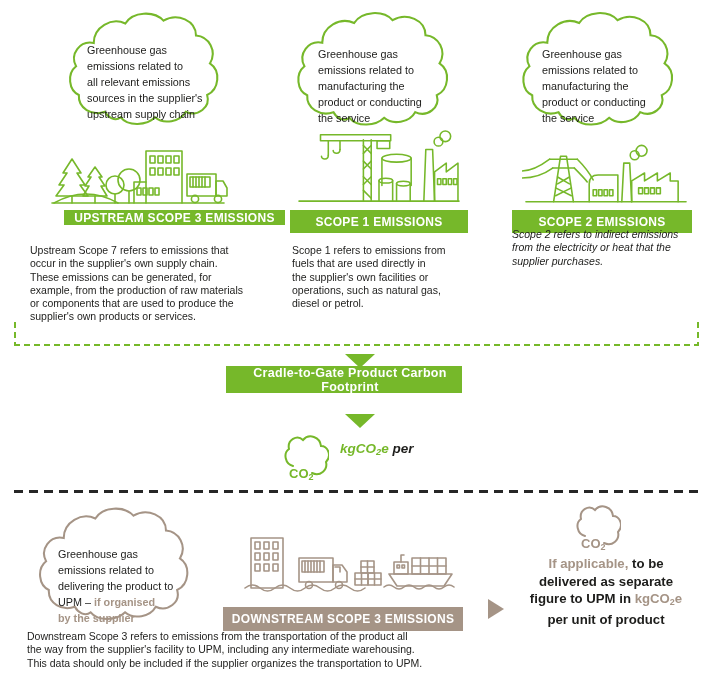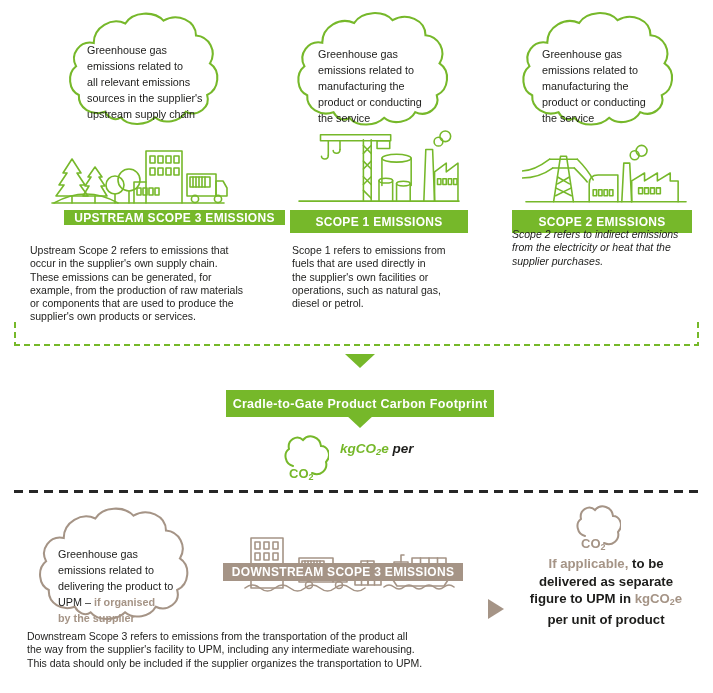--- a/index.html
+++ b/index.html
@@ -84,21 +84,21 @@
       <rect x="139" y="30" width="29" height="22"></rect>
       <rect x="142" y="33" width="20" height="10"></rect>
       <path d="M145 33 V43 M148 33 V43 M151 33 V43 M154 33 V43 M157 33 V43"></path>
       <path d="M168 52 V37 H175 L179 44 V52 Z"></path>
       <circle cx="147" cy="55" r="3.6"></circle>
         <circle cx="170" cy="55" r="3.6"></circle>
     </g>
   </svg>
 </div>
 <div class="banner bg-green" style="left:27px;top:210px;width:221px;height:15px;margin-left:37px;">UPSTREAM SCOPE 3 EMISSIONS</div>
-<p class="desc" style="left:30px;top:244px;width:230px;">Upstream Scope 2 refers to emissions that
+<p class="desc" style="left:30px;top:244px;width:230px;">Upstream Scope 7 refers to emissions that
 occur in the supplier's own supply chain.
 These emissions can be generated, for
 example, from the production of raw materials
 or components that are used to produce the
 supplier's own products or services.</p>
 
 <div class="cloud-svg" style="left:292px;top:8px;width:160px;height:122px;">
   <svg viewBox="0 0 170 130">
     <path d="M44 111 C30 116 15 107 16 93 C5 88 3 70 13 62 C6 49 17 34 32 37 C32 20 51 9 66 16 C74 3 97 2 107 13 C122 4 142 13 142 29 C156 30 165 46 157 59 C169 67 167 87 154 93 C158 106 144 117 131 111 C125 122 107 125 98 117 C89 126 69 127 61 117 C55 122 47 117 44 111 Z" fill="#fff" stroke="currentColor" stroke-width="2.2" style="color:var(--green)"></path>
   </svg>
@@ -184,21 +184,21 @@
 <div class="banner bg-green" style="left:512px;top:210px;width:180px;height:23px;">SCOPE 2 EMISSIONS</div>
 <p class="desc" style="left:512px;top:228px;width:195px;font-style:italic;">Scope 2 refers to indirect emissions
 from the electricity or heat that the
 supplier purchases.</p>
 
 <div class="dash-v-green" style="left:14px;top:322px;height:24px;"></div>
 <div class="dash-v-green" style="left:697px;top:322px;height:24px;"></div>
 <div class="dash-h-green" style="left:14px;top:344px;width:685px;"></div>
 
 <div class="arr-down" style="left:345px;top:354px;"></div>
-<div class="banner bg-green" style="left:226px;top:390px;width:268px;height:27px;font-size:12.5px;">Cradle-to-Gate Product Carbon Footprint</div>
+<div class="banner bg-green" style="left:226px;top:366px;width:224px;height:27px;font-size:12.5px;padding-left:12px;">Cradle-to-Gate Product Carbon Footprint</div>
 <div class="arr-down" style="left:345px;top:414px;"></div>
 
 <div class="co2-icon tx-green" style="left:283px;top:432px;width:46px;height:50px;">
   <svg viewBox="0 0 46 50">
     <path d="M10 34 C2 32 0 21 6 17 C4 8 14 2 20 8 C26 1 37 5 38 14 C45 14 49 24 43 30 C45 38 37 45 29 41" fill="none" stroke="currentColor" stroke-width="2" stroke-linecap="round"></path>
     <text x="6" y="46" font-size="13" font-weight="bold" fill="currentColor"><tspan>CO</tspan><tspan dy="2" font-size="9">2</tspan></text>
   </svg>
 </div>
 <div class="kg-text" style="left:340px;top:440px;width:130px;">
   <div><span class="tx-green"><span>kgCO</span><span class="sub">2</span><span>e</span></span><span> per</span></div>
@@ -248,21 +248,21 @@
       <rect x="151" y="28" width="14" height="12"></rect>
       <rect x="154" y="31" width="2.5" height="3"></rect>
         <rect x="159" y="31" width="2.5" height="3"></rect>
       <path d="M158 28 V21 H161"></path>
       <rect x="169" y="24" width="34" height="16"></rect>
       <path d="M177.5 24 V40 M186 24 V40 M194.5 24 V40 M169 32 H203"></path>
       <path d="M141 53 q5 -4 10 0 q5 4 10 0 q5 -4 10 0 q5 4 10 0 q5 -4 10 0 q5 4 10 0 q5 -4 10 0"></path>
     </g>
   </svg>
 </div>
-<div class="banner bg-brown" style="left:223px;top:563px;width:240px;height:18px;">DOWNSTREAM SCOPE 3 EMISSIONS</div>
+<div class="banner bg-brown" style="left:223px;top:607px;width:240px;height:24px;">DOWNSTREAM SCOPE 3 EMISSIONS</div>
 <div class="arr-right" style="left:488px;top:599px;"></div>
 
 <div class="co2-icon tx-brown" style="left:575px;top:502px;width:46px;height:50px;">
   <svg viewBox="0 0 46 50">
     <path d="M10 34 C2 32 0 21 6 17 C4 8 14 2 20 8 C26 1 37 5 38 14 C45 14 49 24 43 30 C45 38 37 45 29 41" fill="none" stroke="currentColor" stroke-width="2" stroke-linecap="round"></path>
     <text x="6" y="46" font-size="13" font-weight="bold" fill="currentColor"><tspan>CO</tspan><tspan dy="2" font-size="9">2</tspan></text>
   </svg>
 </div>
 <div class="note" style="left:506px;top:555px;width:200px;"><span class="tx-brown">If applicable,</span><span> to be
 delivered as separate

